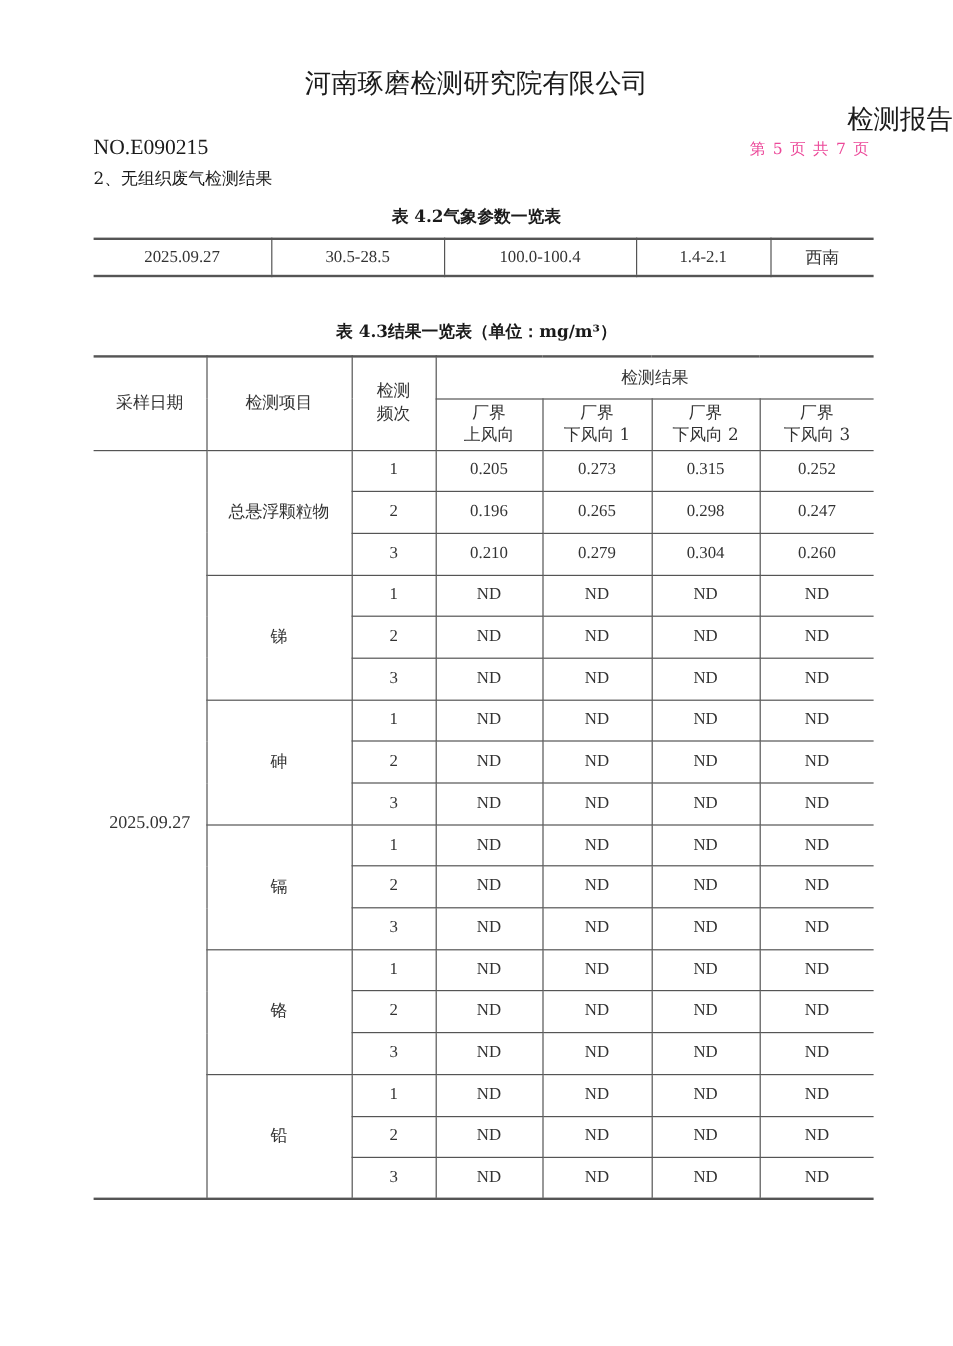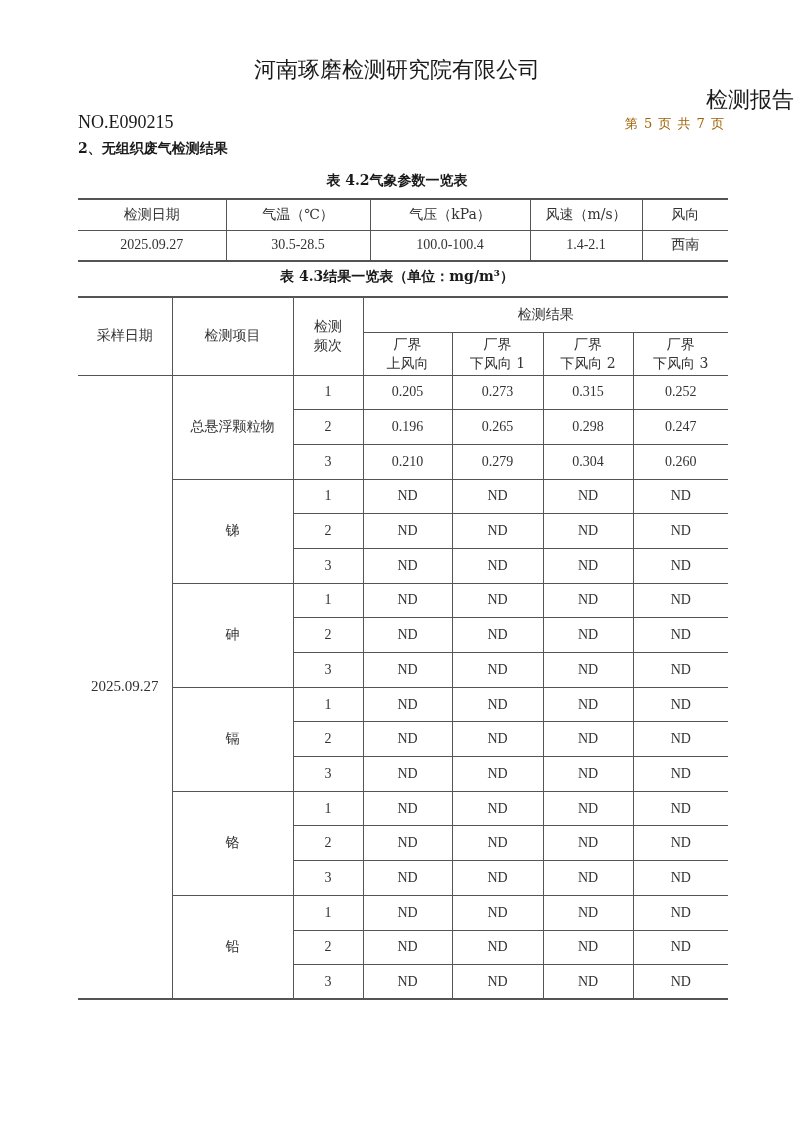--- a/index.html
+++ b/index.html
@@ -2,22 +2,22 @@
 <html><head>
 <meta charset="utf-8">
 <style>
   html, body { margin:0; padding:0; background:#fff; }
   body { width:794px; height:1122px; position:relative; overflow:hidden;
          font-family:"DejaVu Serif","Liberation Serif",serif; color:#222; }
   .abs { position:absolute; }
   .company { left:0; width:794px; top:55px; text-align:center; font-size:22px; letter-spacing:0px; color:#1a1a1a; }
   .report  { left:0; width:794px; top:85px; text-align:right; font-size:22px; color:#1a1a1a; }
   .docno   { left:78px; top:112px; font-family:"Liberation Serif",serif; font-size:18px; color:#1a1a1a; }
-  .pageinfo{ right:70px; top:115px; font-size:13px; color:#a16207; word-spacing:2px; }
-  .section { left:78px; top:140px; font-size:14px; font-weight:bold; color:#1a1a1a; }
+  .pageinfo{ right:70px; top:115px; font-size:13px; color:#ec4899; word-spacing:2px; }
+  .section { left:78px; top:140px; font-size:14px; font-weight:normal; color:#1a1a1a; }
   .caption { left:0; width:794px; text-align:center; font-size:14px; font-weight:bold; color:#1a1a1a; }
   .cap2 { top:172px; }
   .cap3 { top:268px; }
   .caption .num { }
 
   table { border-collapse:collapse; position:absolute; table-layout:fixed; }
   td, th { border:1px solid #555; text-align:center; vertical-align:middle; padding:0;
            font-weight:normal; font-size:14px; color:#333; }
   td.num, th .latin { font-family:"Liberation Serif",serif; }
 
@@ -50,27 +50,20 @@
 
 <table id="t42">
   <colgroup>
     <col style="width:148px">
       <col style="width:144px">
       <col style="width:160px">
       <col style="width:112px">
       <col style="width:86px">
   </colgroup>
   <tbody>
-      <tr>
-    <th>检测日期</th>
-    <th>气温（℃）</th>
-    <th>气压（kPa）</th>
-    <th>风速（m/s）</th>
-    <th>风向</th>
-  </tr>
   <tr>
     <td class="num">2025.09.27</td>
     <td class="num">30.5-28.5</td>
     <td class="num">100.0-100.4</td>
     <td class="num">1.4-2.1</td>
     <td>西南</td>
   </tr>
 </tbody>
   </table>
 

